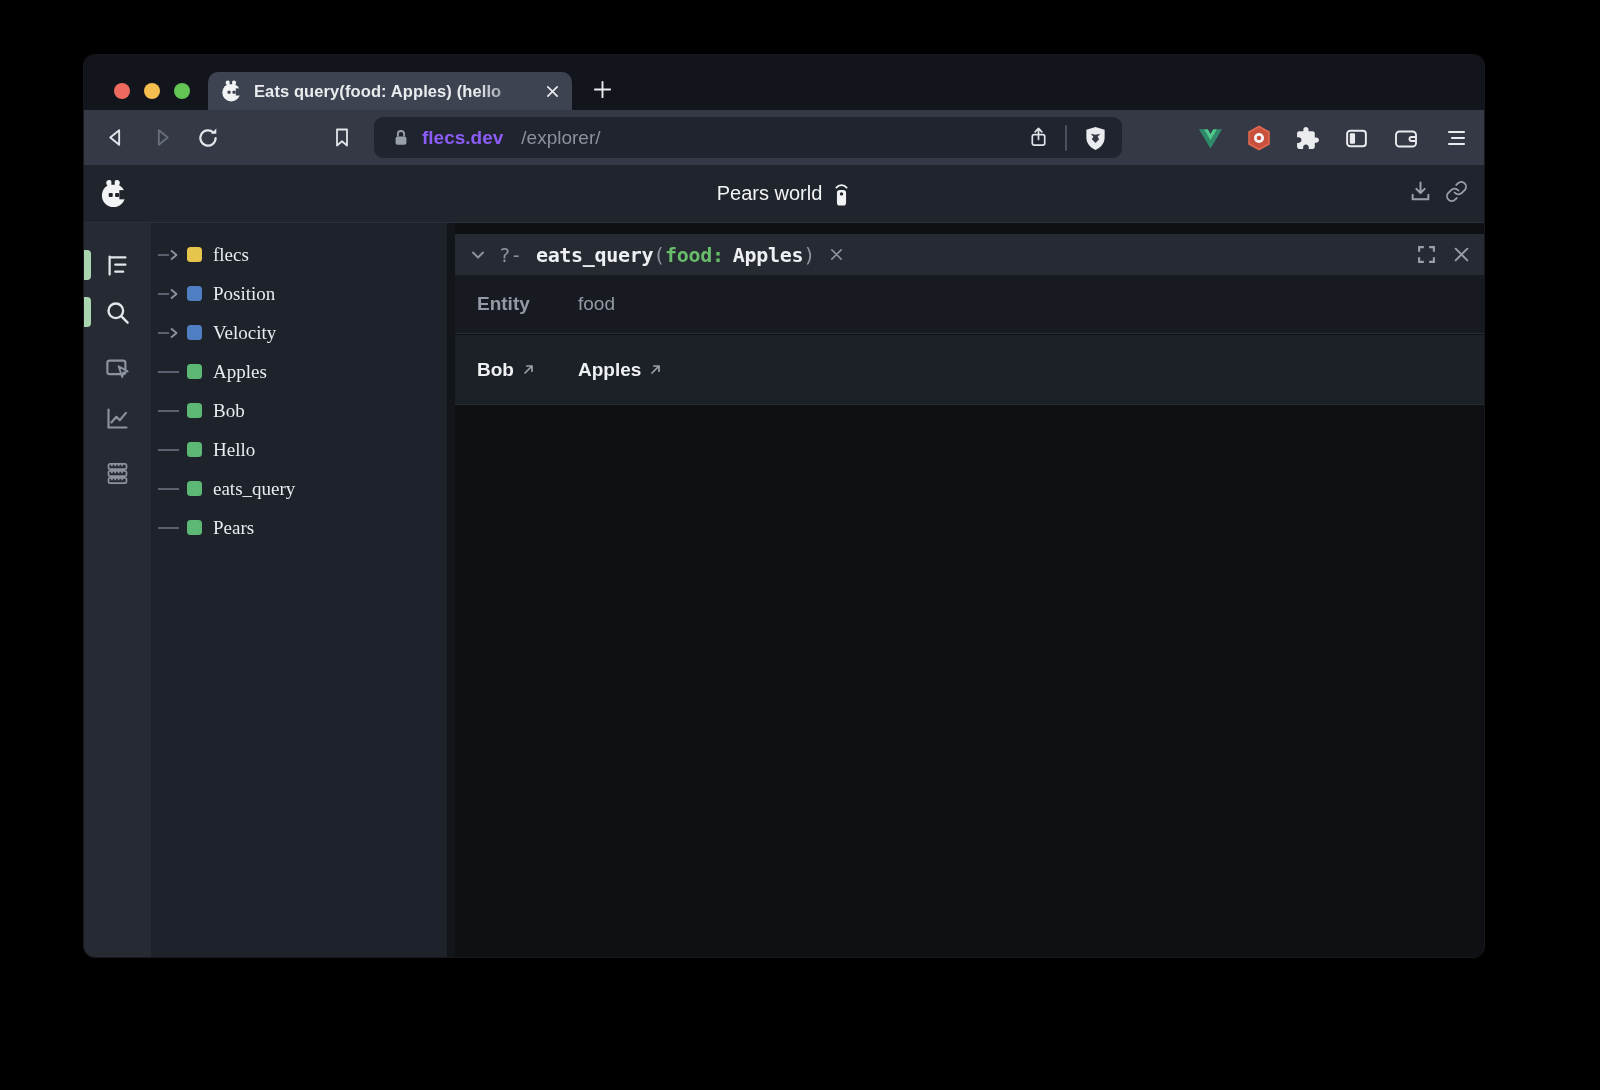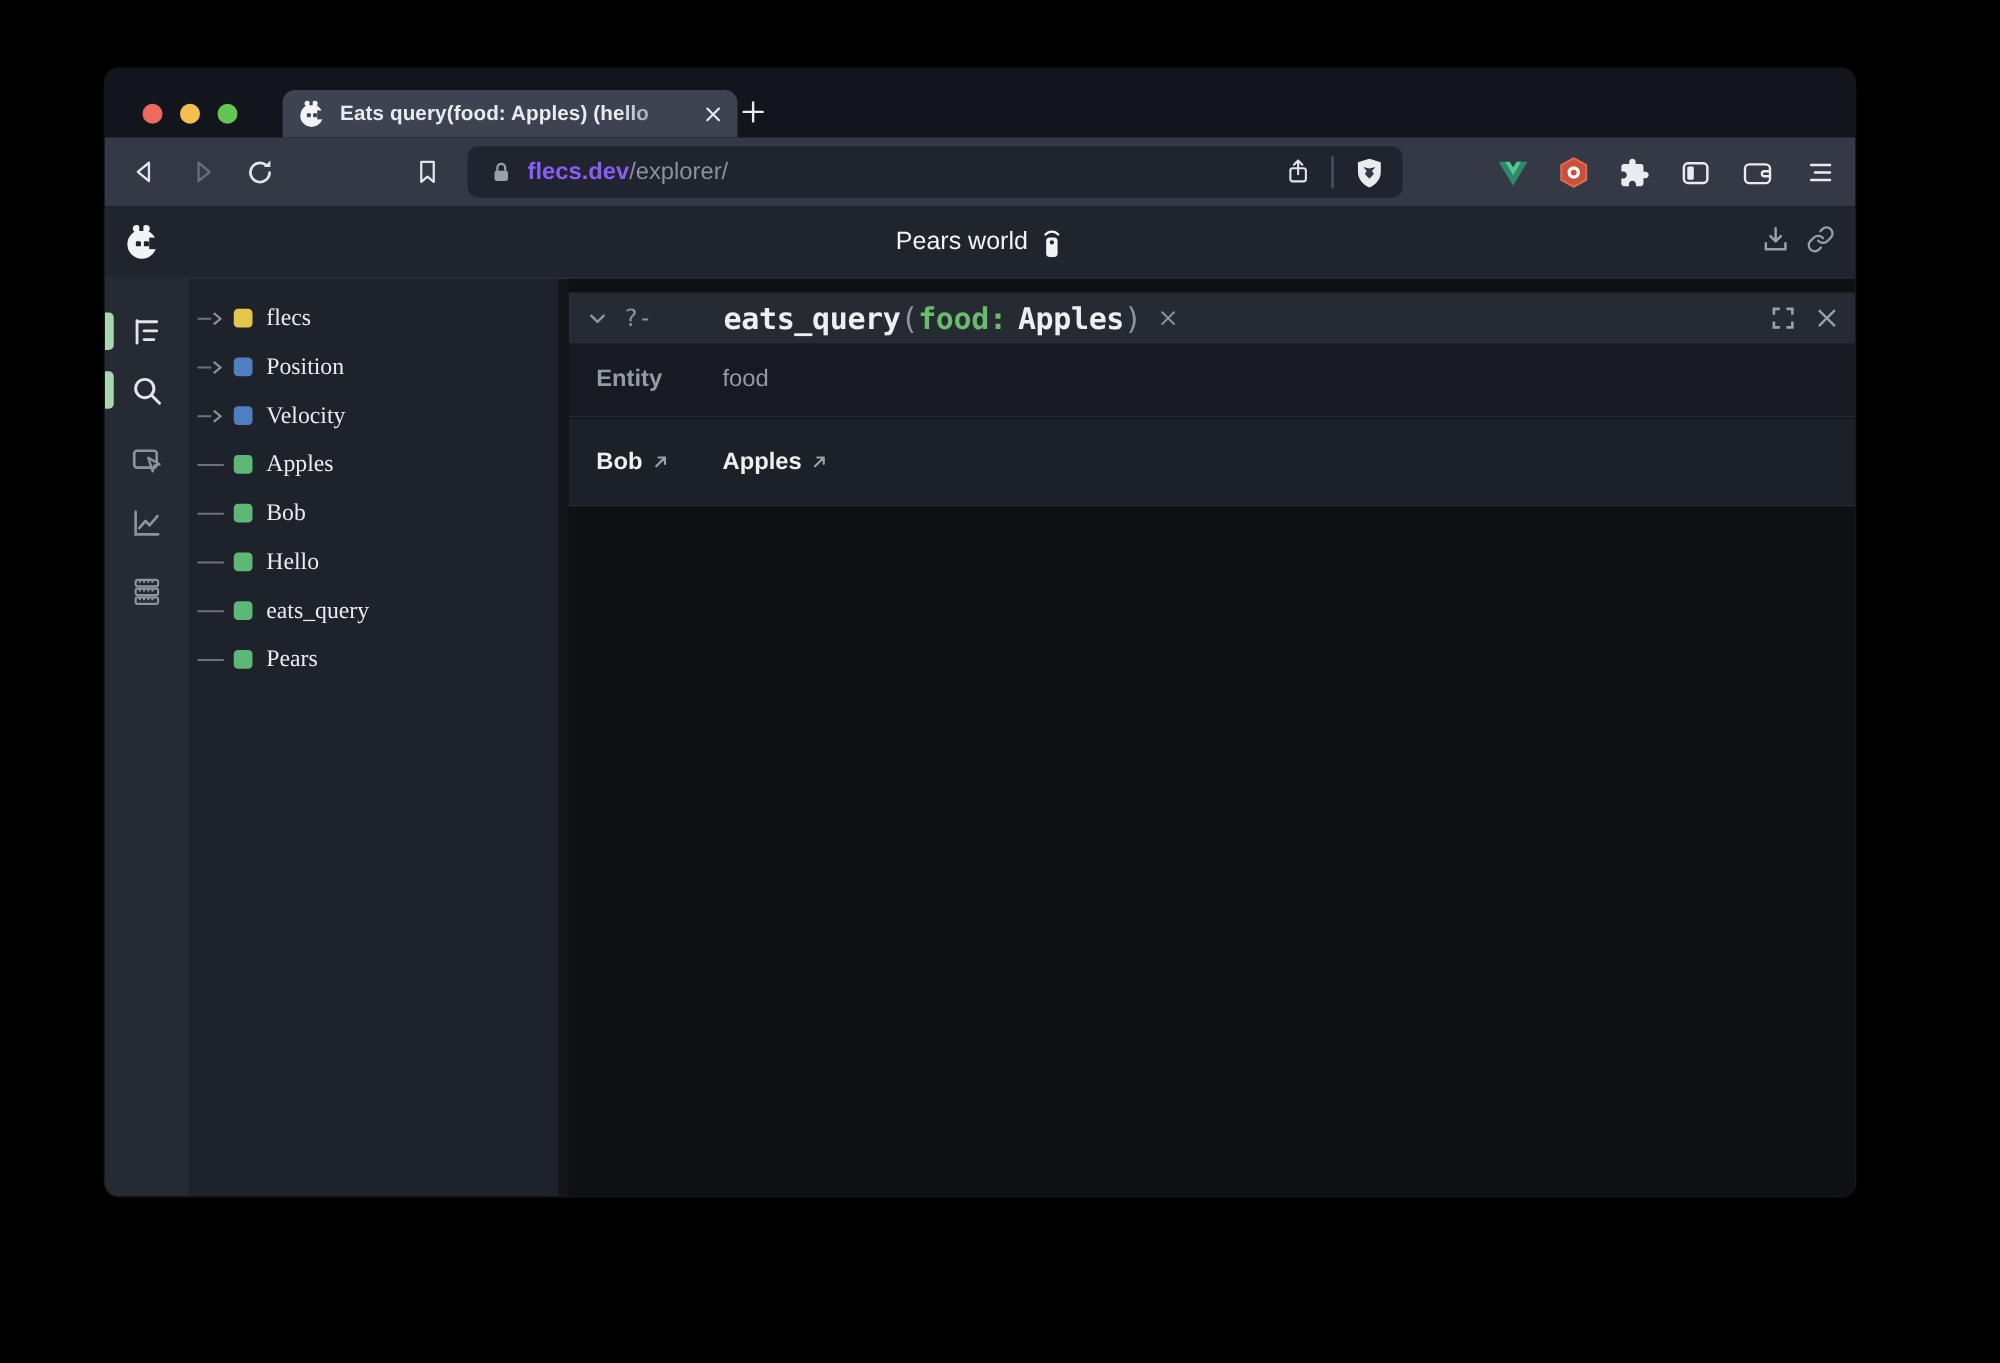--- a/index.html
+++ b/index.html
@@ -4,33 +4,33 @@
 <style>
   html,body{margin:0;padding:0;background:#000;}
   body{width:1600px;height:1090px;position:relative;font-family:"Liberation Sans",sans-serif;-webkit-font-smoothing:antialiased;}
   .window{position:absolute;left:84px;top:55px;width:1400px;height:902px;border-radius:11px;overflow:hidden;background:#0e1014;box-shadow:0 0 0 1px rgba(90,98,112,.25),0 24px 70px rgba(0,0,0,.65);}
 
   
   .tabbar{height:55px;background:#12151c;position:relative;}
   .traffic{position:absolute;left:30px;top:28px;display:flex;gap:14px;}
   .traffic span{width:16px;height:16px;border-radius:50%;display:block;}
   .tl-red{background:#ee6a5f;} .tl-yellow{background:#f5bf4f;} .tl-green{background:#62c554;}
-  .tab{position:absolute;left:142px;top:17px;width:364px;height:38px;background:#3d4350;border-radius:10px 10px 0 0;display:flex;align-items:center;padding:0 12px;box-sizing:border-box;gap:10px;}
+  .tab{position:absolute;left:124px;top:17px;width:364px;height:38px;background:#3d4350;border-radius:10px 10px 0 0;display:flex;align-items:center;padding:0 12px;box-sizing:border-box;gap:10px;}
   .tab-title{color:#e9ebee;font-size:16.5px;font-weight:600;white-space:nowrap;overflow:hidden;flex:1;position:relative;letter-spacing:.1px;}
   .tab-title::after{content:"";position:absolute;right:0;top:0;bottom:0;width:58px;background:linear-gradient(to right,rgba(61,67,80,0),#3d4350);}
   .icon-btn{display:inline-flex;align-items:center;justify-content:center;background:none;border:0;padding:0;cursor:pointer;}
   .newtab{position:absolute;left:508px;top:24px;color:#e9ebee;}
 
   
   .toolbar{height:55px;background:#343945;position:relative;display:flex;align-items:center;}
   .nav-ic{position:absolute;top:16px;}
   .urlbar{position:absolute;left:290px;top:7px;width:748px;height:41px;background:#20242e;border-radius:9px;display:flex;align-items:center;box-sizing:border-box;padding:0 14px 0 18px;}
   .url-text{font-size:19px;margin-left:12px;white-space:nowrap;}
   .url-domain{color:#8b5cf6;font-weight:600;}
-  .url-path{color:#8b919c;font-weight:400;}
+  .url-path{color:#8b919c;font-weight:400;margin-left:18px;}
   .url-right{margin-left:auto;display:flex;align-items:center;gap:16px;}
   .url-div{width:2px;height:26px;background:#4a505c;border-radius:1px;}
   .ext{position:absolute;left:1114px;top:15px;display:flex;gap:24px;align-items:center;}
 
   
   .appheader{height:57px;background:#20242c;border-bottom:1px solid #2b303b;position:relative;display:flex;align-items:center;}
   .applogo{position:absolute;left:15px;top:13px;}
   .apptitle{position:absolute;left:0;right:0;text-align:center;color:#f1f3f5;font-size:20px;font-weight:500;display:flex;justify-content:center;align-items:center;gap:10px;}
   .header-actions{position:absolute;right:16px;top:15px;display:flex;gap:13px;align-items:center;color:#9aa0ab;}
 
@@ -45,21 +45,21 @@
   .connector{width:26px;flex:none;display:flex;align-items:center;}
   .swatch{width:15px;height:15px;border-radius:3.5px;margin:0 11px 0 4px;flex:none;}
   .tree-label{color:#e9ebee;font-size:19px;}
   .v-div{width:8px;background:#12151a;flex:none;}
   .main{flex:1;background:#0e1014;position:relative;min-width:0;}
 
   
   .qheader{position:absolute;left:0;right:0;top:11px;height:41px;background:#262a33;display:flex;align-items:center;padding:0 14px;box-sizing:border-box;}
   .mono{font-family:"DejaVu Sans Mono",monospace;}
   .q-prompt{color:#8d939e;font-size:19px;margin:0 14px 0 12px;}
-  .q-title{font-size:24px;font-weight:700;letter-spacing:-.3px;white-space:nowrap;margin-left:43px;}
+  .q-title{font-size:20px;font-weight:700;letter-spacing:-.3px;white-space:nowrap;}
   .q-name{color:#edeff2;} .q-paren{color:#8d939e;font-weight:400;} .q-param{}
   .q-value{color:#edeff2;margin-left:9px;}
   .q-close{margin-left:14px;color:#8d939e;}
   .panel-actions{margin-left:auto;display:flex;gap:17px;align-items:center;color:#9aa0ab;}
 
   .thead{position:absolute;left:0;right:0;top:52px;height:59px;background:#171a21;display:flex;align-items:center;padding-left:22px;box-sizing:border-box;border-bottom:1px solid #262b34;color:#939aa5;font-size:19px;}
   .trow{position:absolute;left:0;right:0;top:112px;height:70px;background:#1c2027;display:flex;align-items:center;padding-left:22px;box-sizing:border-box;border-bottom:1px solid #262b34;color:#eef0f2;font-size:19px;font-weight:600;}
   .col1{width:101px;flex:none;display:flex;align-items:center;gap:8px;font-weight:bold;}
   .col2{flex:1;display:flex;align-items:center;gap:8px;}
   svg{display:block;}

